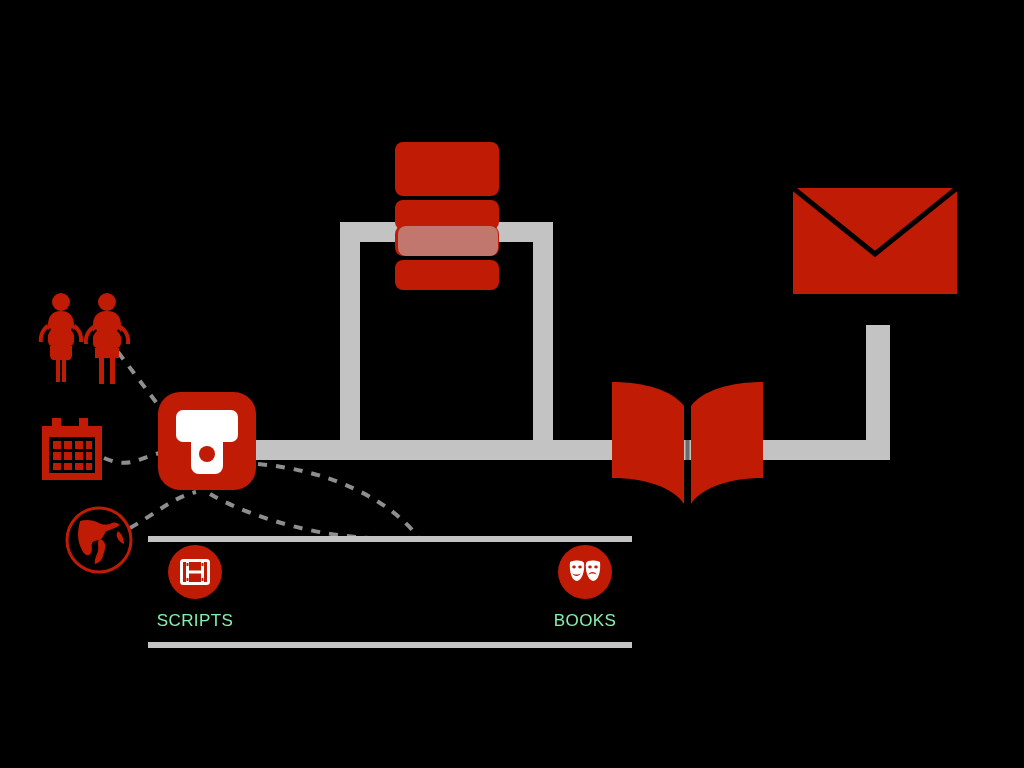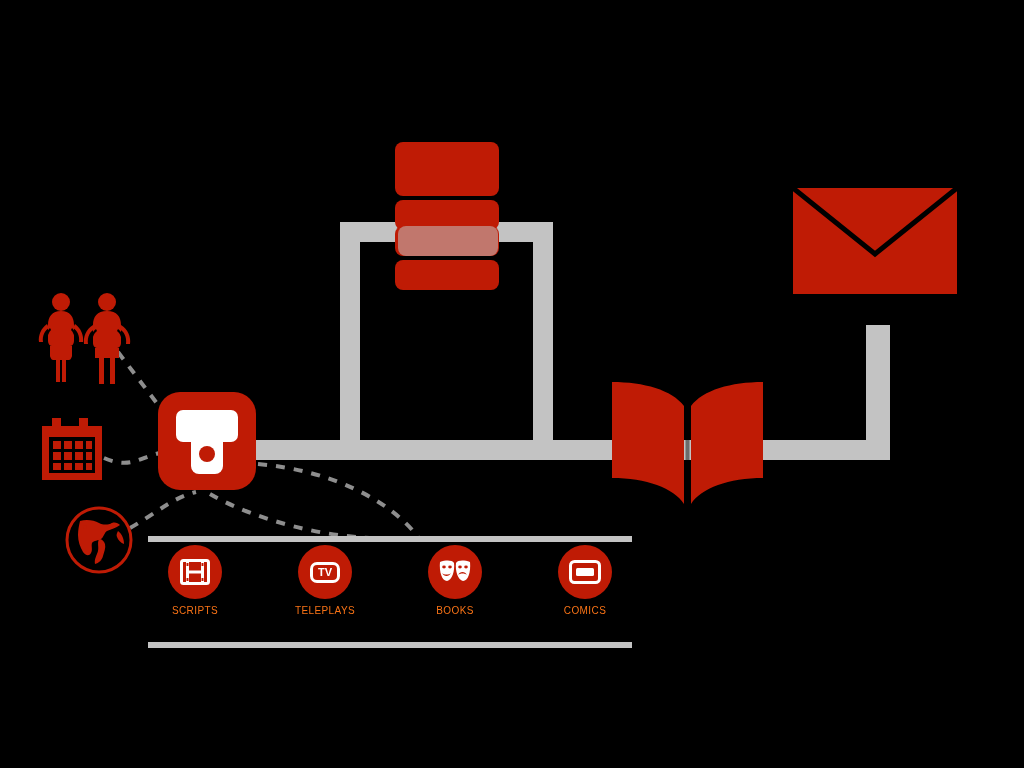--- a/index.html
+++ b/index.html
@@ -131,23 +131,23 @@
   .cat-circle {
     width: 54px; height: 54px;
     border-radius: 50%;
     background: #bf1b05;
     display: flex;
     align-items: center;
     justify-content: center;
     position: relative;
   }
   .cat-label {
-    margin-top: 6px;
-    color: #f97316;
-    font-size: 10px;
+    margin-top: 12px;
+    color: #86efac;
+    font-size: 17px;
     letter-spacing: 0.4px;
     white-space: nowrap;
     font-family: "Liberation Sans", sans-serif;
   }
   .tv-badge {
     width: 30px; height: 21px;
     border: 3px solid #ffffff;
     border-radius: 7px;
     color: #ffffff;
     font-size: 11px;
@@ -292,26 +292,20 @@
               <rect x="6.5" y="4" width="2" height="3"></rect>
               <rect x="6.5" y="19" width="2" height="3"></rect>
               <rect x="21.5" y="4" width="2" height="3"></rect>
               <rect x="21.5" y="19" width="2" height="3"></rect>
             </g>
           </svg>
         </div>
         <div class="cat-label">SCRIPTS</div>
       </div>
 
-      <div class="cat-item">
-        <div class="cat-circle">
-          <div class="tv-badge">TV</div>
-        </div>
-        <div class="cat-label">TELEPLAYS</div>
-      </div>
 
       <div class="cat-item">
         <div class="cat-circle">
           <svg viewBox="0 0 34 26" width="34" height="26" aria-hidden="true">
             <g fill="#ffffff">
               <path d="M2,3 C8,1 14,1 16,4 C17,12 14,21 9,22 C4,22 1,13 2,3 Z"></path>
               <path d="M18,4 C20,1 26,1 32,3 C33,13 30,22 25,22 C20,21 17,12 18,4 Z"></path>
             </g>
             <g fill="#bf1b05">
               <ellipse cx="6" cy="8" rx="1.8" ry="1.4"></ellipse>
@@ -320,26 +314,17 @@
               <ellipse cx="22" cy="8" rx="1.8" ry="1.4"></ellipse>
               <ellipse cx="28" cy="8" rx="1.8" ry="1.4"></ellipse>
               <path d="M20,16 C22,12 27,12 29,16 C27,14 22,14 20,16 Z"></path>
             </g>
           </svg>
         </div>
         <div class="cat-label">BOOKS</div>
       </div>
 
 
-      <div class="cat-item">
-        <div class="cat-circle">
-          <svg viewBox="0 0 32 24" width="32" height="24" aria-hidden="true">
-            <rect x="1.5" y="1.5" width="29" height="21" rx="4" fill="none" stroke="#ffffff" stroke-width="3"></rect>
-            <rect x="7" y="8" width="18" height="8" rx="1.5" fill="#ffffff"></rect>
-          </svg>
-        </div>
-        <div class="cat-label">COMICS</div>
-      </div>
 
     </div>
   </div>
 
 </div>
 
 </body></html>

